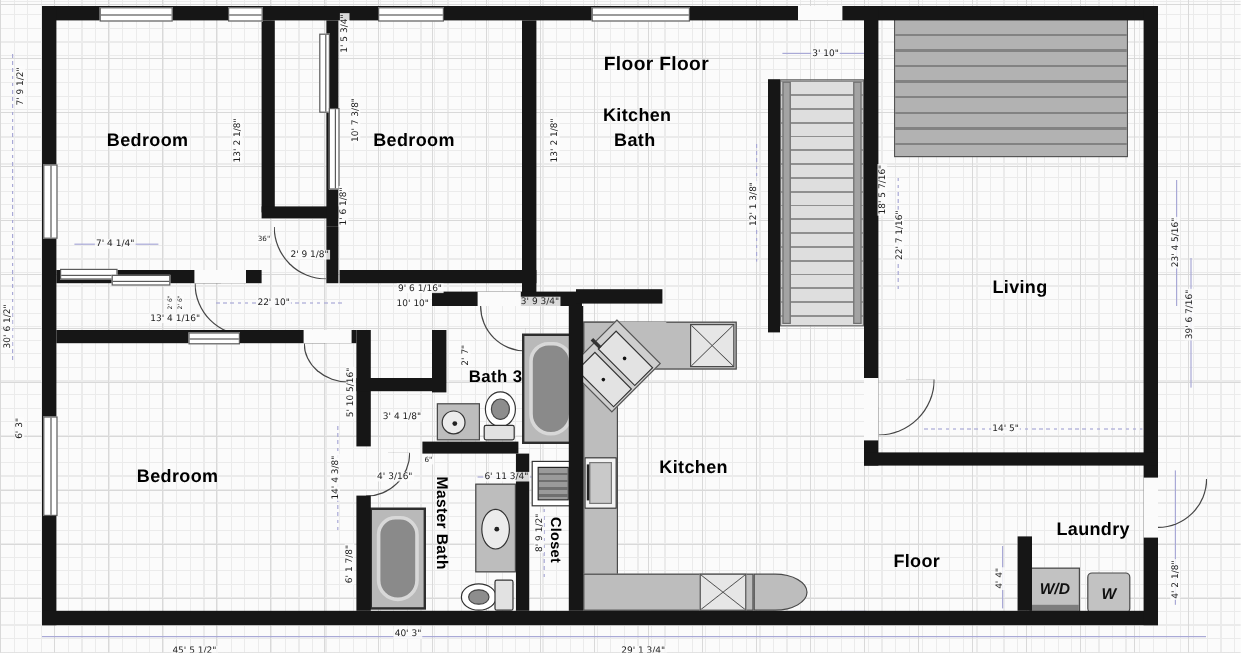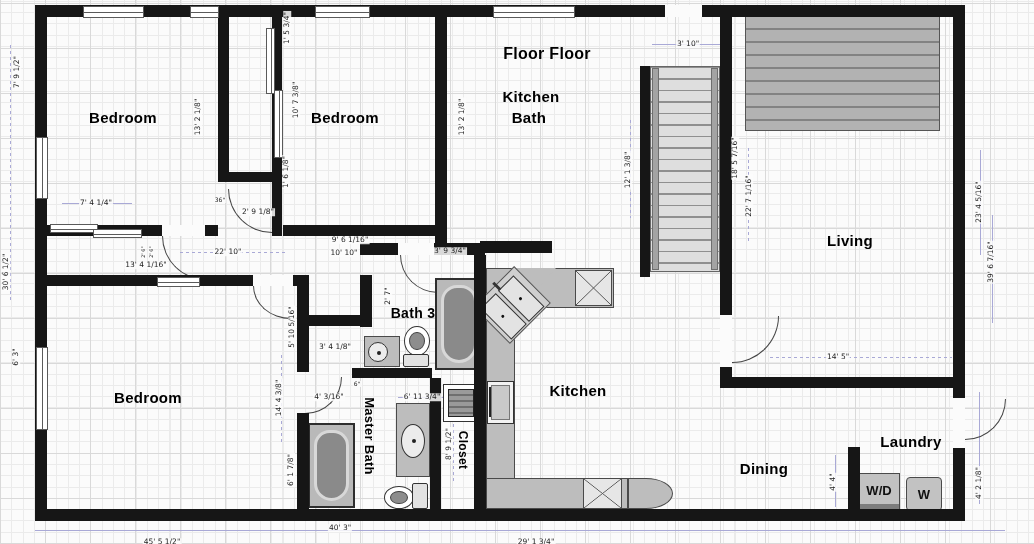--- a/index.html
+++ b/index.html
@@ -36,21 +36,21 @@
   .deck{position:absolute;z-index:6;background:repeating-linear-gradient(180deg,#828282 0 2px,#b2b2b2 2px 13px);border:1px solid #555;box-sizing:border-box;}
   .guide{position:absolute;background:#a9a9d6;z-index:5;}
   .guide.d{background:repeating-linear-gradient(90deg,#a9a9d6 0 3px,transparent 3px 6px);}
   .guide.dv{background:repeating-linear-gradient(180deg,#a9a9d6 0 3px,transparent 3px 6px);}
   .room-label{position:absolute;transform:translate(-50%,-50%);font-weight:bold;color:#000;white-space:nowrap;z-index:30;letter-spacing:.3px;}
   .room-label.rot{transform:translate(-50%,-50%) rotate(90deg);}
   .dim-label{position:absolute;transform:translate(-50%,-50%);font-family:"DejaVu Sans",sans-serif;
     color:#1d1d1d;white-space:nowrap;z-index:25;background:rgba(251,251,251,.85);padding:0 1px;line-height:1;}
   .dim-label.rot{transform:translate(-50%,-50%) rotate(-90deg);}
   .appl{position:absolute;background:#c2c2c2;border:1px solid #4a4a4a;z-index:9;box-sizing:border-box;
-    display:flex;align-items:center;justify-content:center;font-weight:bold;font-size:13px;color:#111;}
+    display:flex;align-items:center;justify-content:center;font-weight:bold;font-size:13px;color:#111;font-style:italic;}
   .toilet-bowl{border:1px solid #333;border-radius:50%;background:#fff;}
   .toilet-bowl::after{content:'';position:absolute;left:18%;top:18%;right:18%;bottom:18%;border-radius:50%;background:#8d8d8d;border:1px solid #444;}
   .toilet-tank{border:1px solid #333;background:#e2e2e2;border-radius:2px;}
   .sink-round{border:1px solid #333;border-radius:50%;background:#ececec;}
   .sink-round::after{content:'';position:absolute;left:42%;top:42%;width:4px;height:4px;border-radius:50%;background:#222;}
   .basin{position:absolute;background:#e3e3e3;border:1px solid #333;}
   .basin::after{content:'';position:absolute;left:45%;top:45%;width:3px;height:3px;border-radius:50%;background:#111;}
 </style>
 </head>
 <body>
@@ -190,21 +190,21 @@
     <div class="room-label" style="left: 531px; top: 96px; font-size: 15px;">Kitchen</div>
     <div class="room-label" style="left: 529px; top: 117px; font-size: 15px;">Bath</div>
     <div class="room-label" style="left: 123px; top: 117px; font-size: 15px;">Bedroom</div>
     <div class="room-label" style="left: 345px; top: 117px; font-size: 15px;">Bedroom</div>
     <div class="room-label" style="left: 850px; top: 240px; font-size: 15px;">Living</div>
     <div class="room-label" style="left: 148px; top: 397px; font-size: 15px;">Bedroom</div>
     <div class="room-label" style="left: 413px; top: 313px; font-size: 14px;">Bath 3</div>
     <div class="room-label rot" style="left: 369px; top: 436px; font-size: 13px;">Master Bath</div>
     <div class="room-label rot" style="left: 463px; top: 450px; font-size: 12px;">Closet</div>
     <div class="room-label" style="left: 578px; top: 390px; font-size: 15px;">Kitchen</div>
-    <div class="room-label" style="left: 764px; top: 468px; font-size: 15px;">Dining</div>
+    <div class="room-label" style="left: 764px; top: 468px; font-size: 15px;">Floor</div>
     <div class="room-label" style="left: 911px; top: 441px; font-size: 15px;">Laundry</div>
     <div class="dim-label rot" style="left: 17px; top: 72px; font-size: 7.5px;">7' 9 1/2"</div>
     <div class="dim-label rot" style="left: 6px; top: 272px; font-size: 7.5px;">30' 6 1/2"</div>
     <div class="dim-label rot" style="left: 16px; top: 357px; font-size: 7.5px;">6' 3"</div>
     <div class="dim-label rot" style="left: 198px; top: 117px; font-size: 7.5px;">13' 2 1/8"</div>
     <div class="dim-label rot" style="left: 287px; top: 28px; font-size: 7.5px;">1' 5 3/4"</div>
     <div class="dim-label rot" style="left: 296px; top: 100px; font-size: 7.5px;">10' 7 3/8"</div>
     <div class="dim-label rot" style="left: 286px; top: 172px; font-size: 7.5px;">1' 6 1/8"</div>
     <div class="dim-label rot" style="left: 462px; top: 117px; font-size: 7.5px;">13' 2 1/8"</div>
     <div class="dim-label rot" style="left: 628px; top: 170px; font-size: 7.5px;">12' 1 3/8"</div>

